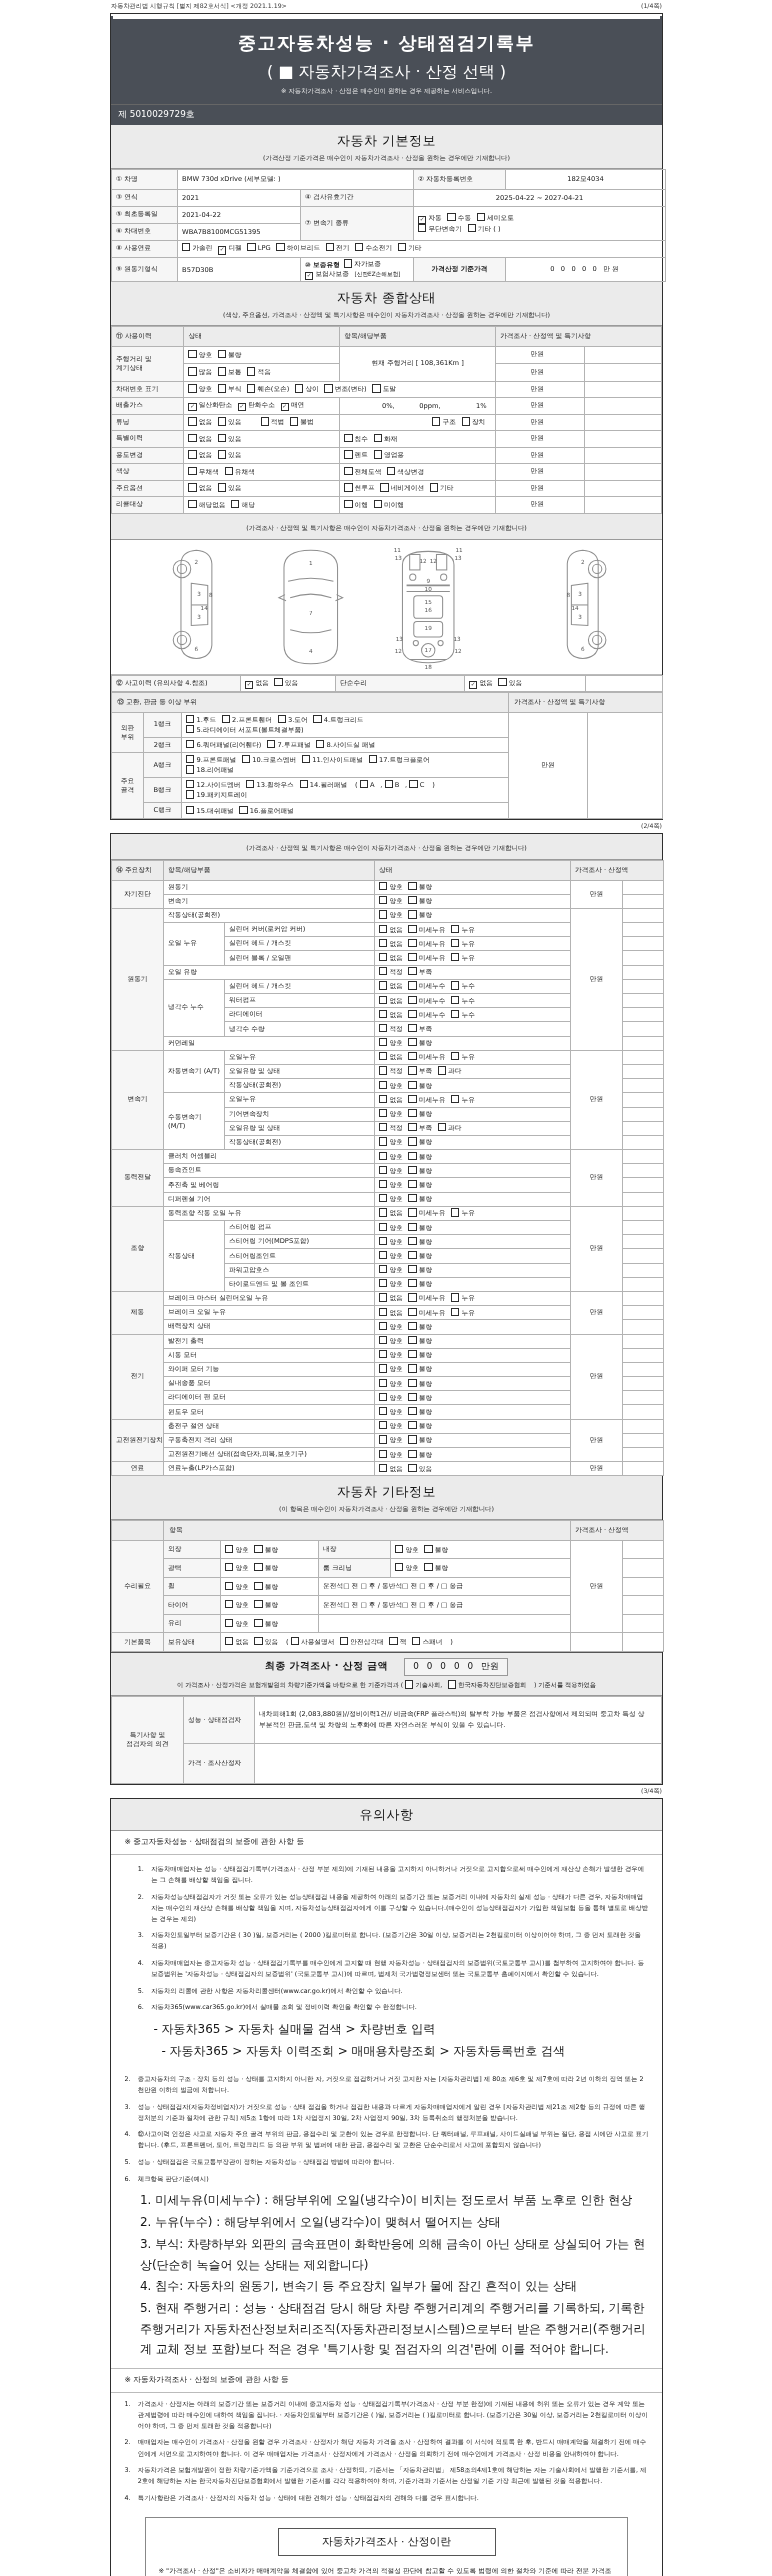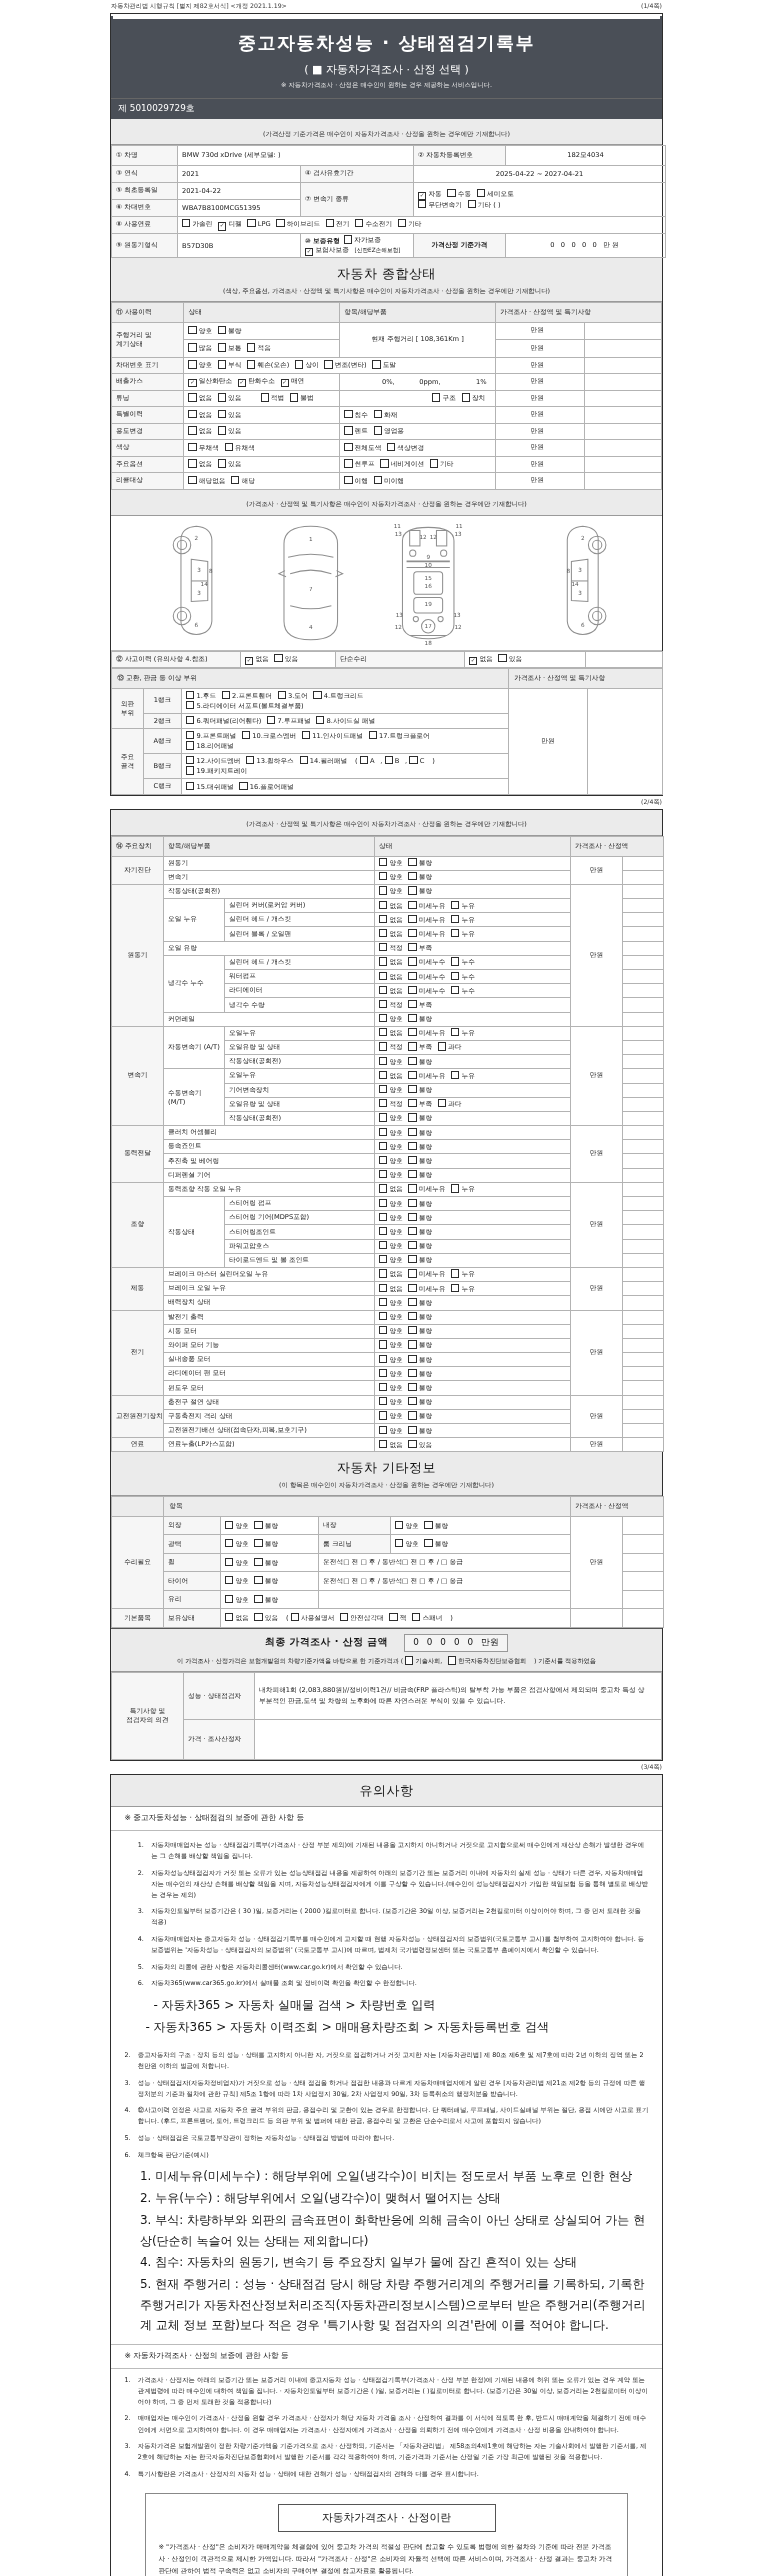--- a/index.html
+++ b/index.html
@@ -6,21 +6,21 @@
   body{width:773px;height:2576px;overflow:hidden;background:#fff;color:#151515;
        font-family:"DejaVu Sans","Liberation Sans",sans-serif;}
   .sheet{width:553px;margin:0 auto;}
   .topline{display:flex;justify-content:space-between;font-size:6.2px;color:#333;padding:1.5px 1px 2.1px;}
   .pageno{text-align:right;font-size:6.2px;color:#333;padding:2.1px 1px;}
   .page{border:1.5px solid #2e2e2e;background:#fff;}
   
   .hdr{background:#4a4f57;color:#fff;text-align:center;}
   .hdr-band{height:2.6px;background:#fff;margin:2.6px 2.1px 0;}
   .hdr-title{font-size:18px;font-weight:bold;letter-spacing:1.5px;padding-top:12.4px;}
-  .hdr-sel{font-size:11px;margin-top:6.7px;}
+  .hdr-sel{font-size:16px;margin-top:6.7px;}
   .hdr-note{font-size:6.4px;color:#f0f0f0;margin-top:4.6px;padding-bottom:7.7px;}
   .hdr-doc{text-align:left;font-size:8.8px;font-weight:normal;padding:3.6px 7.2px 4.6px;border-top:0.5px solid #666;}
   
   .sec-title{background:#ebebeb;text-align:center;padding:6.7px 0 5.7px;border-bottom:0.5px solid #9a9a9a;}
   .sec-title h2{font-size:13px;font-weight:normal;margin:0;letter-spacing:0.5px;}
   .sec-title .sub{font-size:6.4px;margin-top:3.6px;color:#222;}
   table{width:100%;border-collapse:collapse;table-layout:fixed;}
   td,th{border:0.5px solid #b3b3b3;font-size:6.7px;padding:1.5px 4.1px;vertical-align:middle;word-break:keep-all;}
   tr{height:16.5px;}
   .lbl{background:#f6f6f6;}
@@ -67,20 +67,21 @@
   <div class="page">
     <div class="hdr">
       <div class="hdr-band"></div>
       <div class="hdr-title">중고자동차성능 · 상태점검기록부</div>
       <div class="hdr-sel">( ■ 자동차가격조사 · 산정 선택 )</div>
       <div class="hdr-note">※ 자동차가격조사 · 산정은 매수인이 원하는 경우 제공하는 서비스입니다.</div>
       <div class="hdr-doc">제 5010029729호</div>
     </div>
 
     <div class="sec-title">
+      <h2>자동차 기본정보</h2>
       <div class="sub">(가격산정 기준가격은 매수인이 자동차가격조사 · 산정을 원하는 경우에만 기재합니다)</div>
     </div>
     <div id="basicTable">
   <table>
    <colgroup>
             <col style="width:66px">
             <col style="width:123px">
             <col style="width:113px">
             <col style="width:92px">
             <col style="width:160px">
@@ -729,21 +730,21 @@
         </div>
         <div class="nitem inner-indent">
           <span class="nn">5.</span>
           <span>자동차의 리콜에 관한 사항은 자동차리콜센터(www.car.go.kr)에서 확인할 수 있습니다.</span>
         </div>
         <div class="nitem inner-indent">
           <span class="nn">6.</span>
           <span>자동차365(www.car365.go.kr)에서 실매물 조회 및 정비이력 확인을 확인할 수 한정합니다.</span>
         </div>
         <div class="nsub inner-indent" style="margin-left:29px">- 자동차365 &gt; 자동차 실매물 검색 &gt; 차량번호 입력</div>
-        <div class="nsub inner-indent" style="margin-left:21px">- 자동차365 &gt; 자동차 이력조회 &gt; 매매용차량조회 &gt; 자동차등록번호 검색</div>
+        <div class="nsub inner-indent" style="margin-left:37px">- 자동차365 &gt; 자동차 이력조회 &gt; 매매용차량조회 &gt; 자동차등록번호 검색</div>
         <div style="height:5.2px"></div>
         <div class="nitem">
           <span class="nn">2.</span>
           <span>중고자동차의 구조 · 장치 등의 성능 · 상태를 고지하지 아니한 자, 거짓으로 점검하거나 거짓 고지한 자는 [자동차관리법] 제 80조 제6호 및 제7호에 따라 2년 이하의 징역 또는 2천만원 이하의 벌금에 처합니다.</span>
         </div>
         <div class="nitem">
           <span class="nn">3.</span>
           <span>성능 · 상태점검자(자동차정비업자)가 거짓으로 성능 · 상태 점검을 하거나 점검한 내용과 다르게 자동차매매업자에게 알린 경우 [자동차관리법 제21조 제2항 등의 규정에 따른 행정처분의 기준과 절차에 관한 규칙] 제5조 1항에 따라 1차 사업정지 30일, 2차 사업정지 90일, 3차 등록취소의 행정처분을 받습니다.</span>
         </div>
         <div class="nitem">

